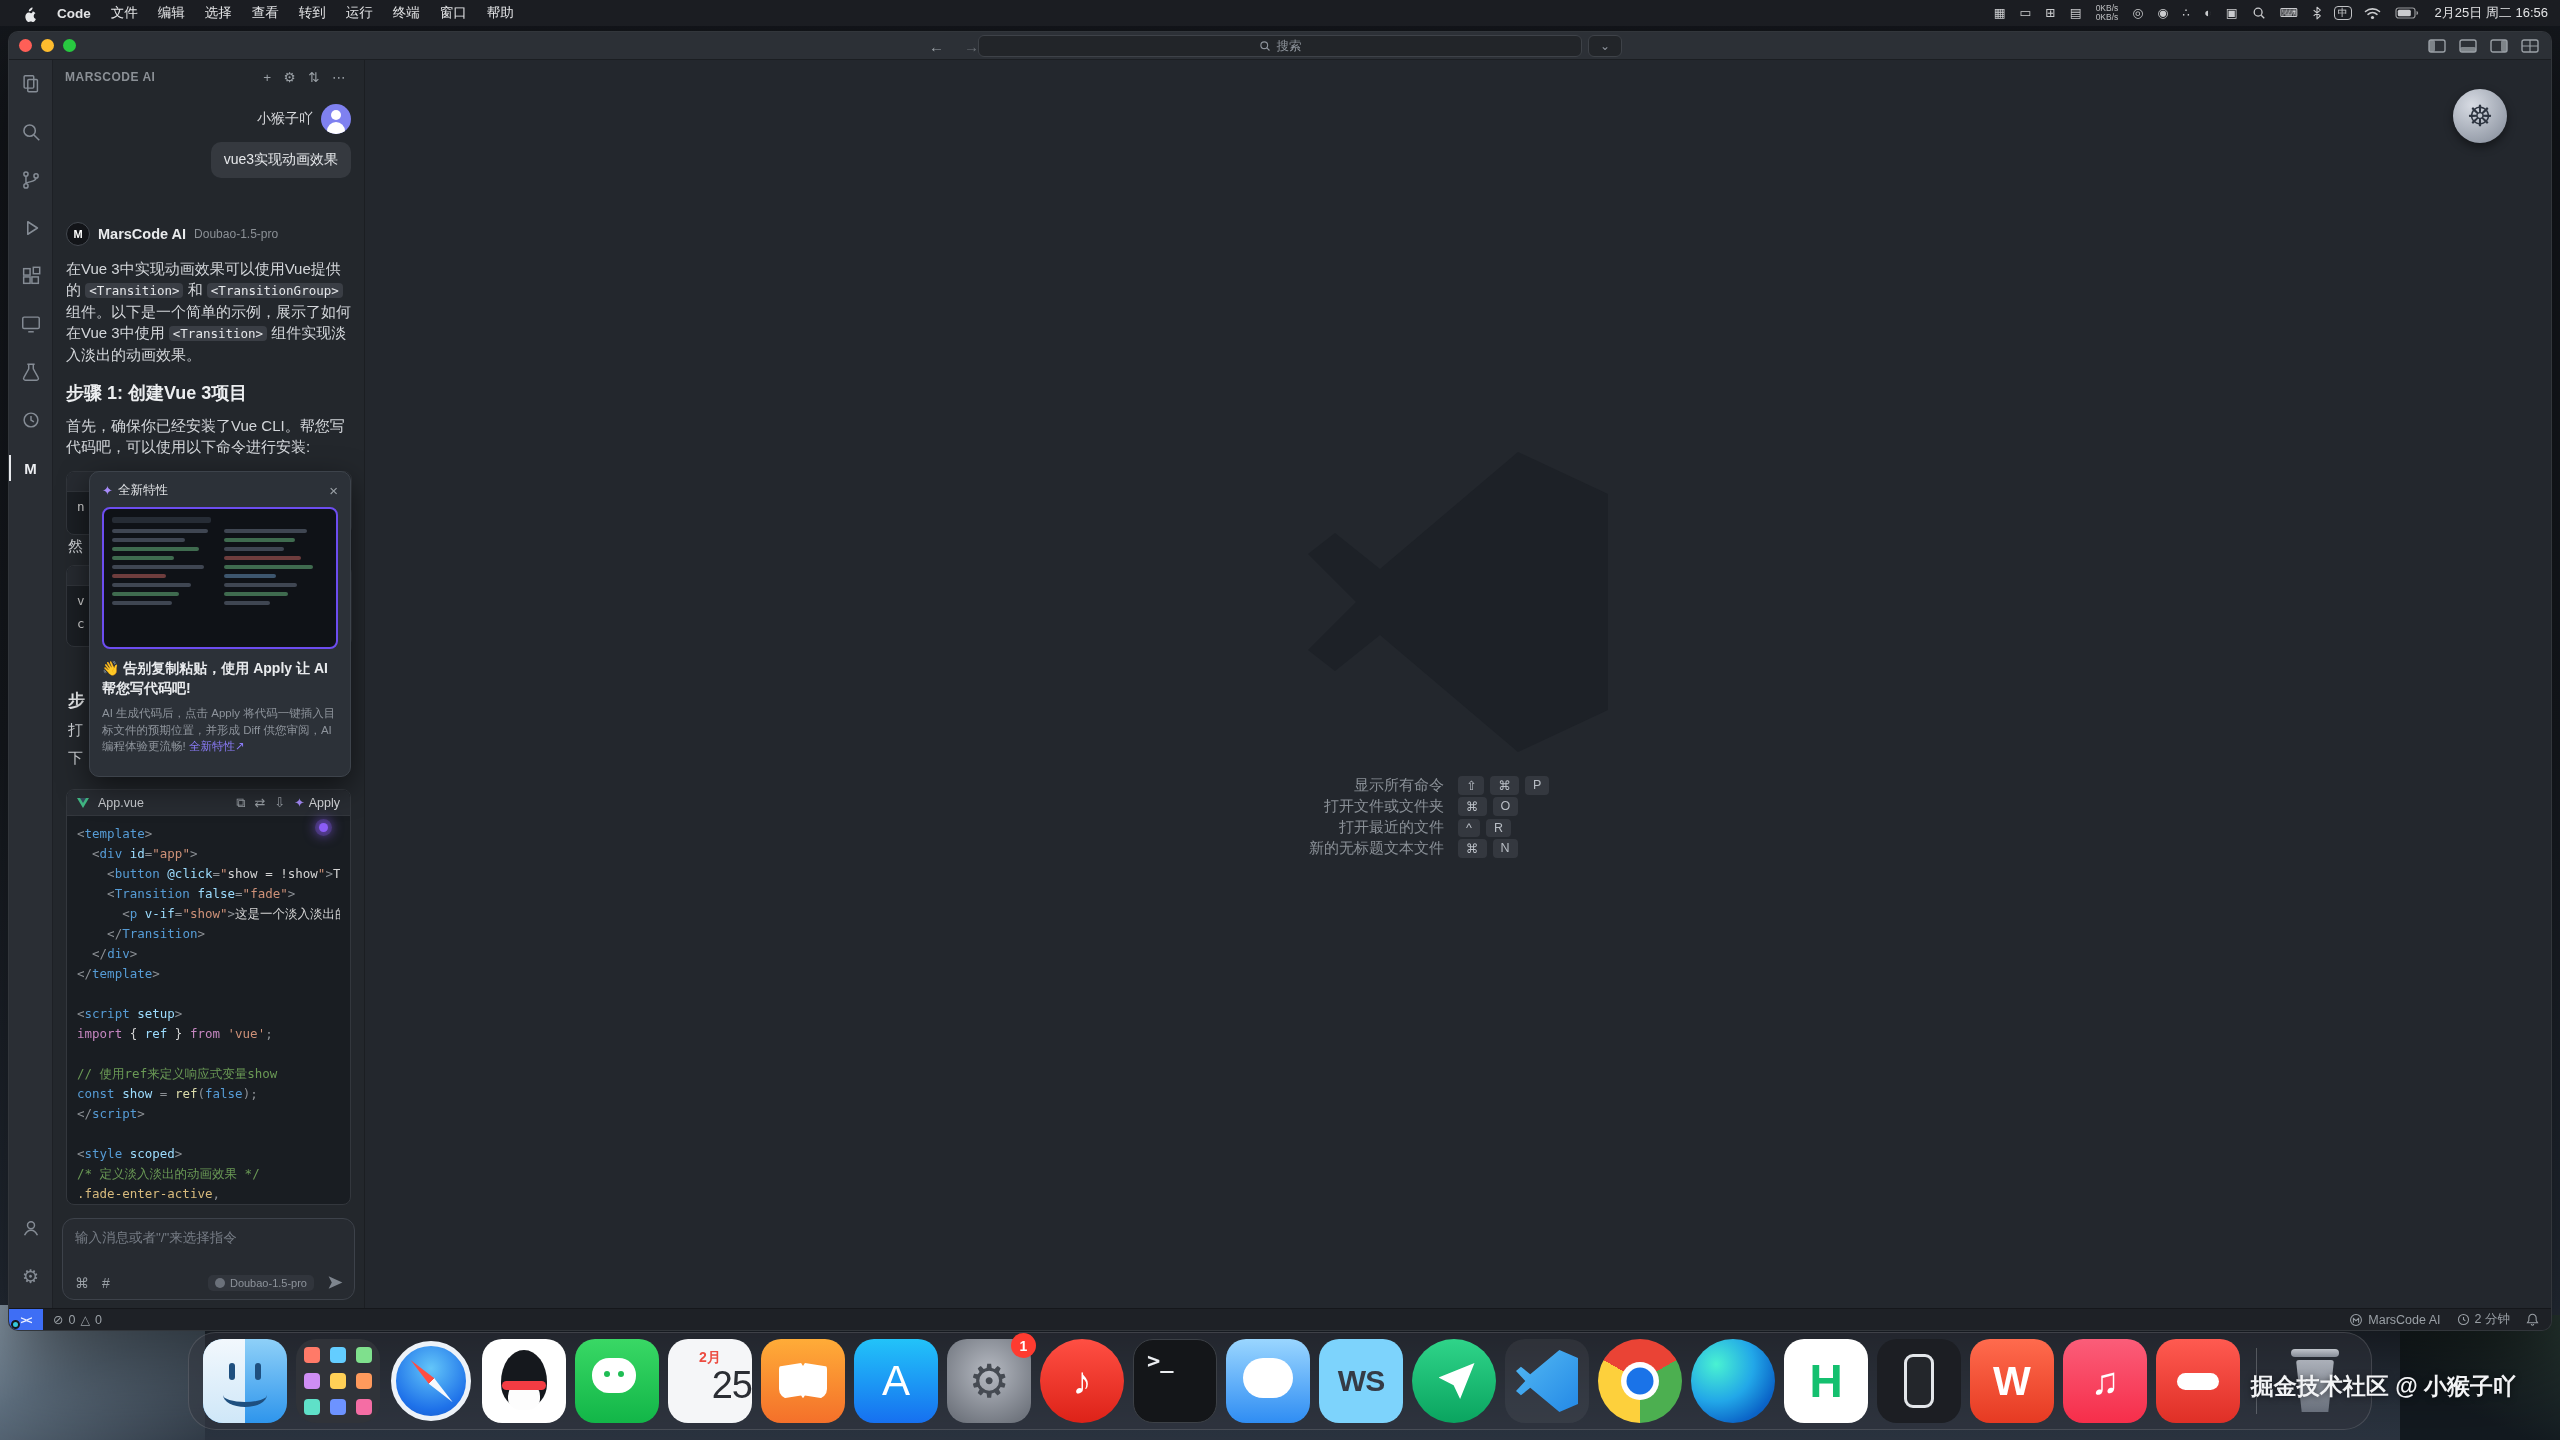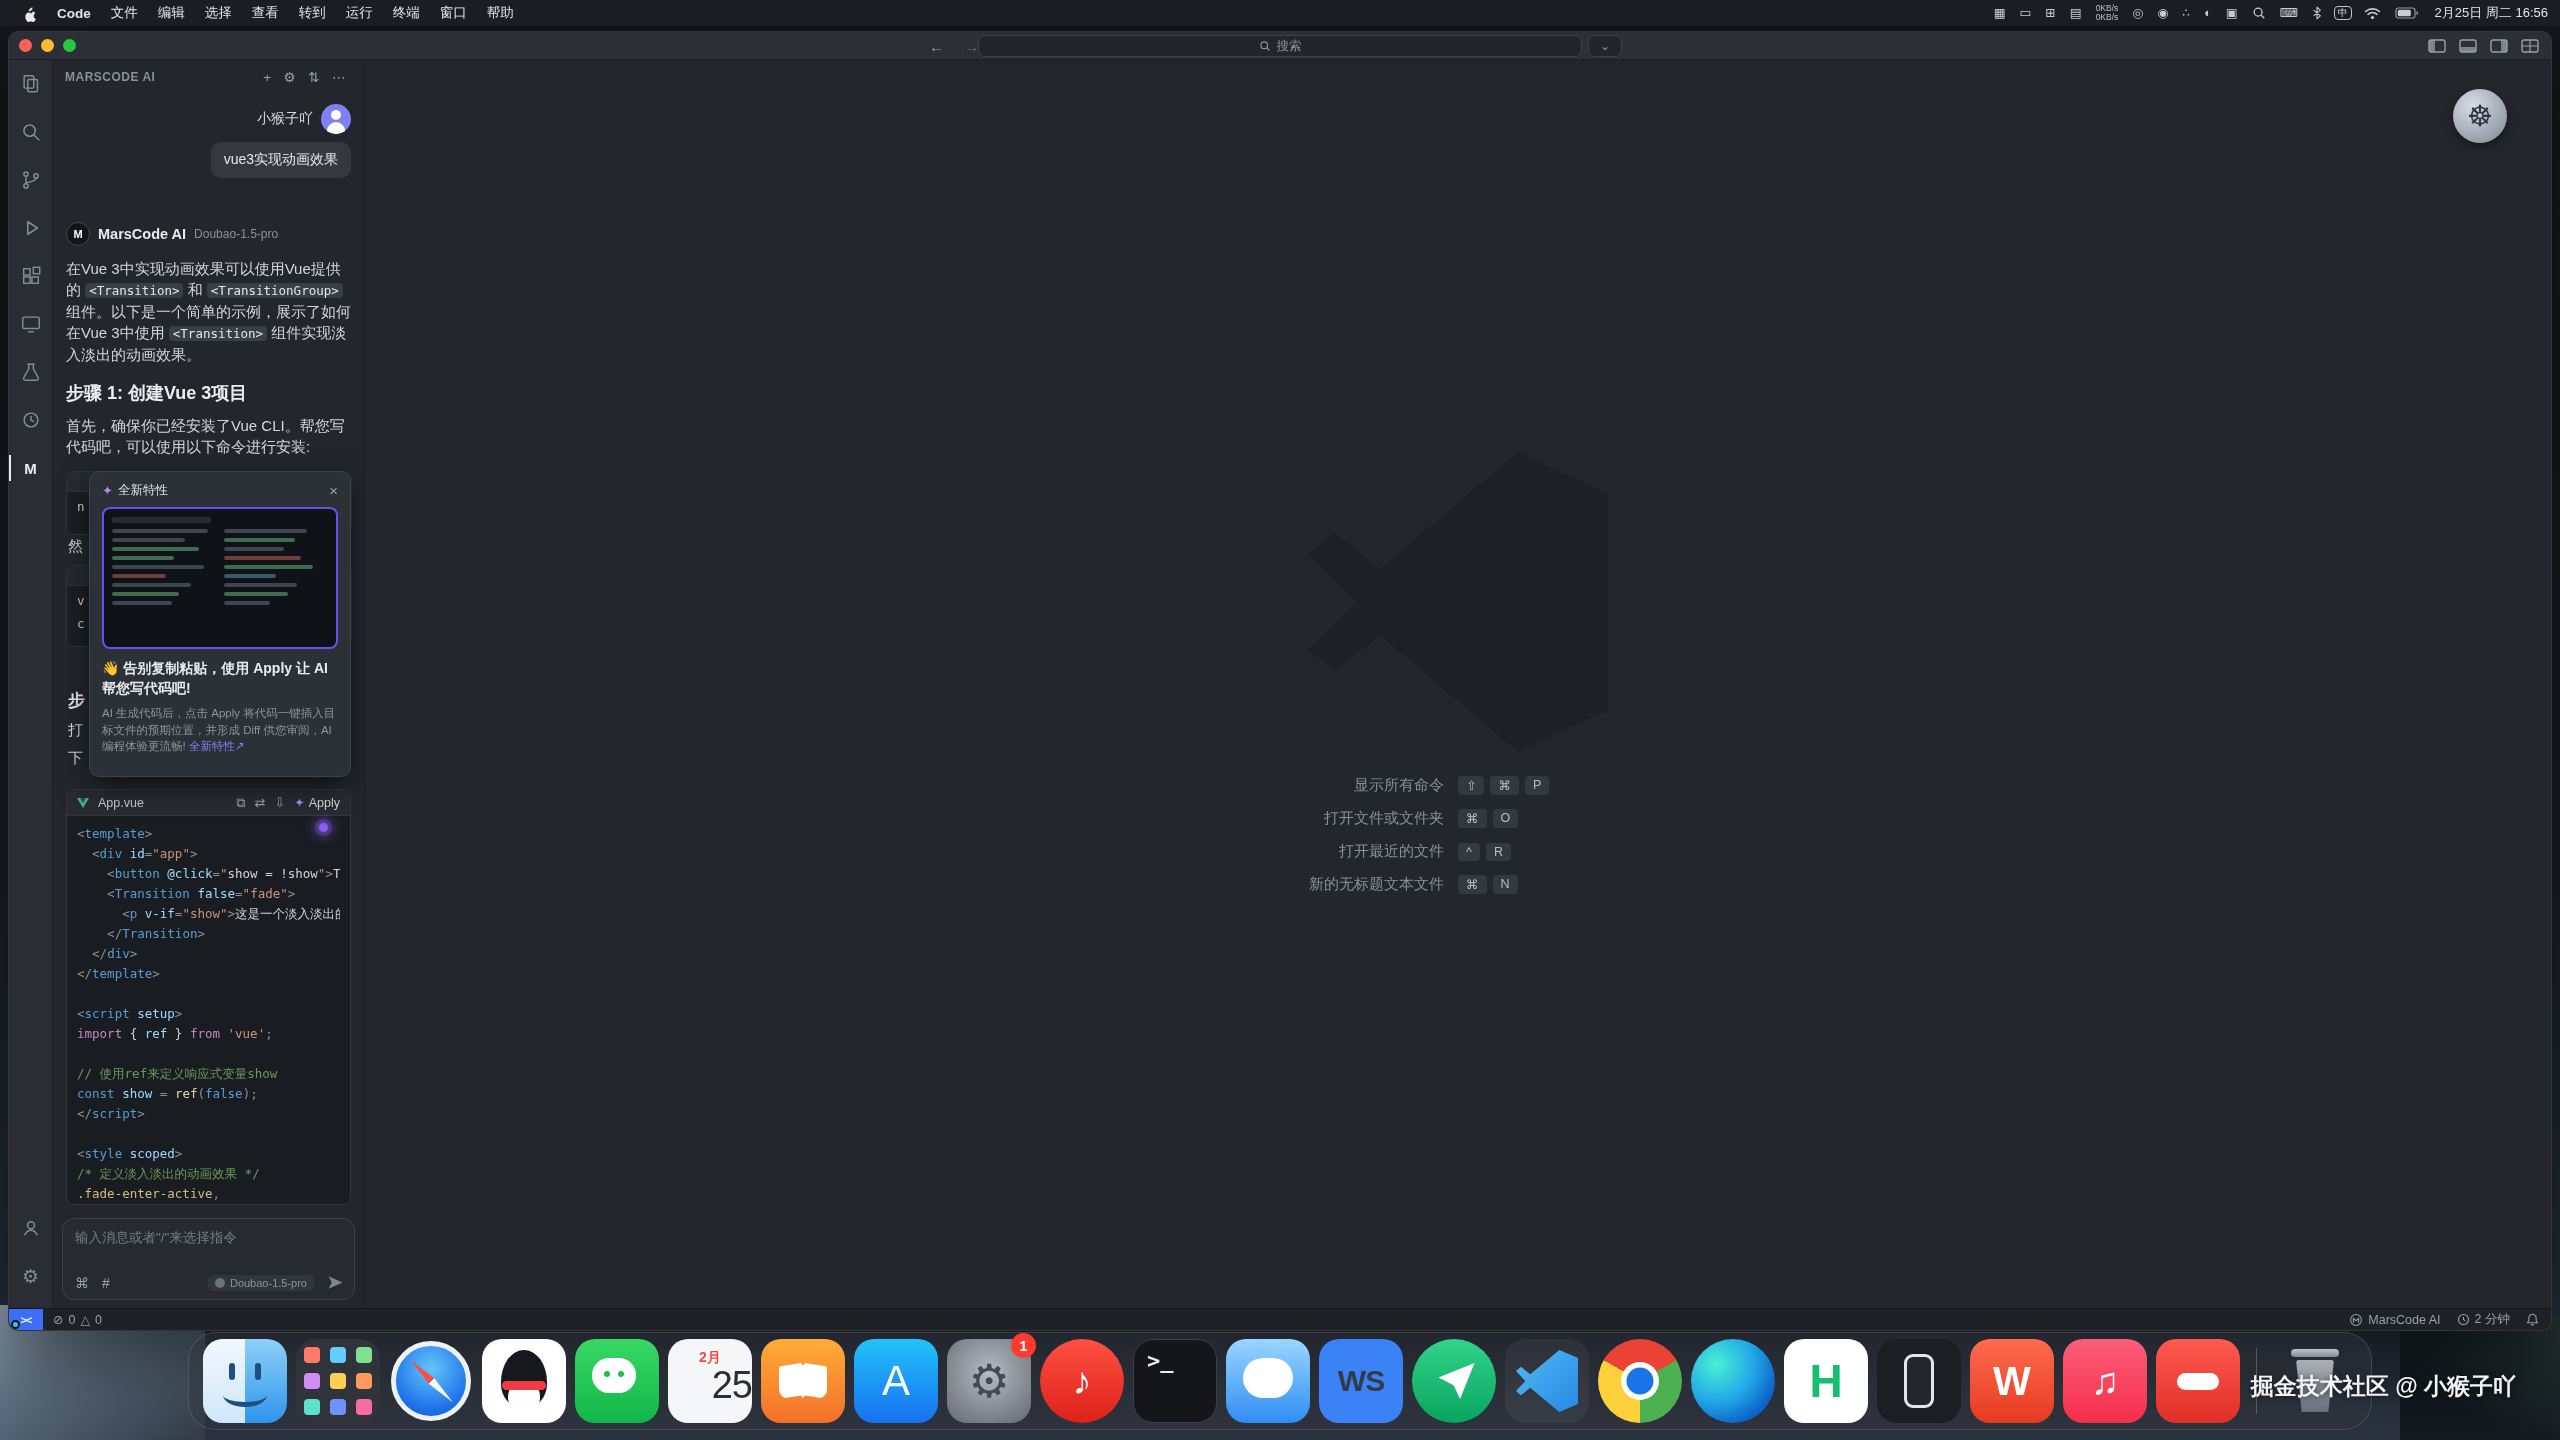--- a/index.html
+++ b/index.html
@@ -104,21 +104,21 @@
   
   .inputbox{position:absolute;left:9px;right:9px;bottom:8px;height:82px;background:#272b31;border:1px solid #3d424a;border-radius:12px;padding:10px 12px}
   .ib-ph{font-size:13.5px;color:#767c85}
   .ib-row{position:absolute;left:12px;right:10px;bottom:8px;display:flex;align-items:center;gap:13px;color:#9aa0a6}
   .ib-ic{font-size:14px}
   .ib-badge{margin-left:auto;display:flex;align-items:center;gap:5px;font-size:11px;color:#8d939b;background:#31353c;border-radius:5px;padding:2px 7px}
   .bdot{width:10px;height:10px;border-radius:50%;background:#6b717a;display:inline-block}
   
   .editor{flex:1;position:relative;background:#23272d;min-width:0}
   .wm{position:absolute;left:50%;top:392px;transform:translateX(-50%)}
-  .shortcuts{position:absolute;left:0;right:0;top:716px;display:flex;flex-direction:column;gap:14px}
+  .shortcuts{position:absolute;left:0;right:0;top:716px;display:flex;flex-direction:column;gap:2px}
   .sc-row{display:flex;align-items:center;justify-content:center;gap:0}
   .sc-label{width:330px;text-align:right;color:#8a9097;font-size:15px;padding-right:14px}
   .sc-keys{width:330px;display:flex;gap:6px}
   kbd{background:#34383f;border-radius:4px;padding:2px 8px;font-size:12.5px;color:#b9bec5;font-family:"Liberation Sans","DejaVu Sans",sans-serif}
   
   .statusbar{height:22px;background:#1e2126;border-top:1px solid #15171b;display:flex;align-items:center;color:#9aa0a6;font-size:12.5px;flex:none;position:relative}
   .st-remote{width:34px;height:100%;background:#3e6ef5;color:#eef1ff;display:flex;align-items:center;justify-content:center;font-size:11px;font-weight:700;letter-spacing:-1px;position:relative}
   .st-remote i{position:absolute;left:2px;bottom:1px;width:9px;height:9px;border-radius:50%;background:#35c7da;border:2px solid #16181c}
   .st-left{display:flex;align-items:center;gap:5px;padding-left:10px}
   .st-right{margin-left:auto;display:flex;align-items:center;gap:16px;padding-right:12px}
@@ -156,21 +156,21 @@
   .asl{font-size:42px;color:#fff}
   .di-settings{background:radial-gradient(circle at 50% 40%,#b6bac2,#70757e 85%)}
   .gear{font-size:46px;color:#454a52;line-height:1}
   .di-netease-music{background:linear-gradient(180deg,#ff4f43,#dd2218);border-radius:50%}
   .note{font-size:38px;color:#fff;line-height:1}
   .di-terminal{background:#141619;border:1px solid #3c4046}
   .term{position:absolute;left:13px;top:8px;font-family:"DejaVu Sans Mono",monospace;font-size:22px;font-weight:700;color:#eceef1}
   .di-chat-app{background:linear-gradient(180deg,#9ad6ff,#2f8df3)}
   .cbb{position:absolute;left:17px;top:19px;width:50px;height:40px;background:#fff;border-radius:20px}
   .cbb::after{content:'';position:absolute;right:9px;bottom:-7px;border:8px solid transparent;border-top-color:#fff;border-left-width:5px;border-right-width:3px}
-  .di-ws-docs{background:#3b82f6}
+  .di-ws-docs{background:#7dd3fc}
   .wsl{font-size:30px;font-weight:700;color:#353b46;letter-spacing:-1px}
   .di-send-app{background:linear-gradient(180deg,#2fd489,#0aa45f);border-radius:50%}
   .plane{width:36px;height:36px;background:#fff;clip-path:polygon(0 40%,100% 0,60% 100%,42% 62%,0 40%);margin-left:5px}
   .di-vscode{background:rgba(255,255,255,.05)}
   .vscl{position:absolute;inset:11px;background:linear-gradient(135deg,#53b9f3,#2489e6);clip-path:polygon(70% 0,100% 13%,100% 87%,70% 100%,23% 61%,8% 73%,0 66%,15% 50%,0 34%,8% 27%,23% 39%)}
   .di-chrome{background:conic-gradient(from 300deg,#ea4335 0 120deg,#4caf50 0 240deg,#fdd03c 0 360deg);border-radius:50%}
   .chrw{position:absolute;left:50%;top:50%;width:38px;height:38px;transform:translate(-50%,-50%);background:#fff;border-radius:50%}
   .chrb{position:absolute;left:50%;top:50%;width:27px;height:27px;transform:translate(-50%,-50%);background:#1a73e8;border-radius:50%;z-index:2}
   .di-edge{background:radial-gradient(circle at 30% 30%,#49f2d2 0%,#22a7e8 45%,#0b65c8 75%,#0a4ba0 100%);border-radius:50%}
   .di-hbuilderx{background:#fff}

